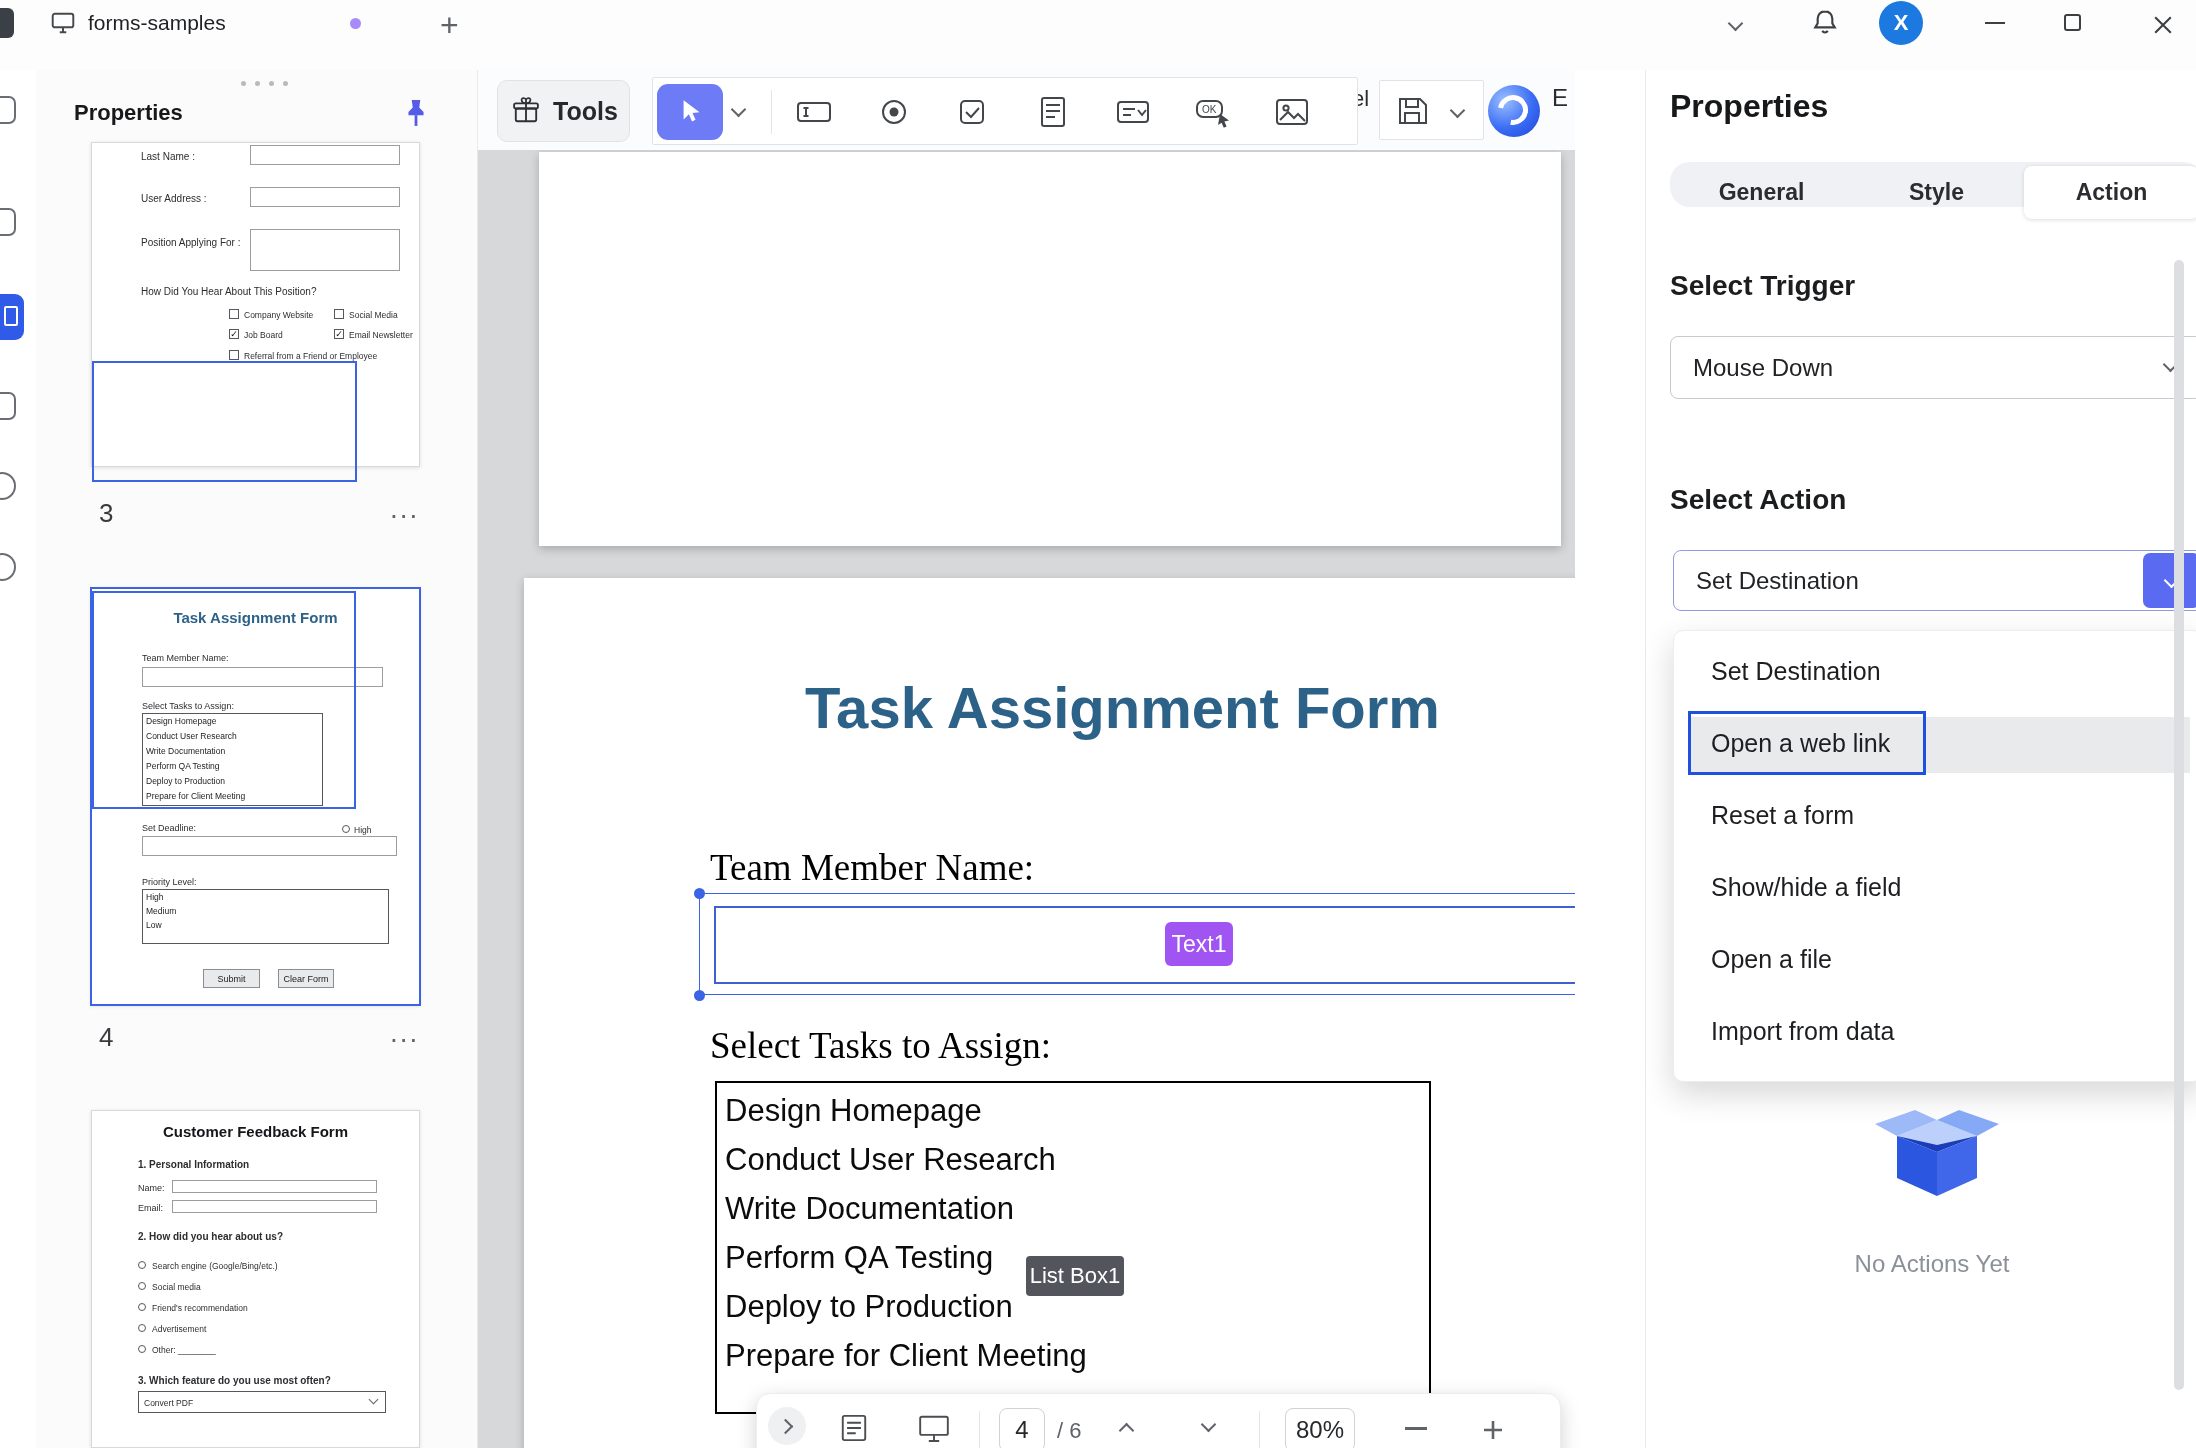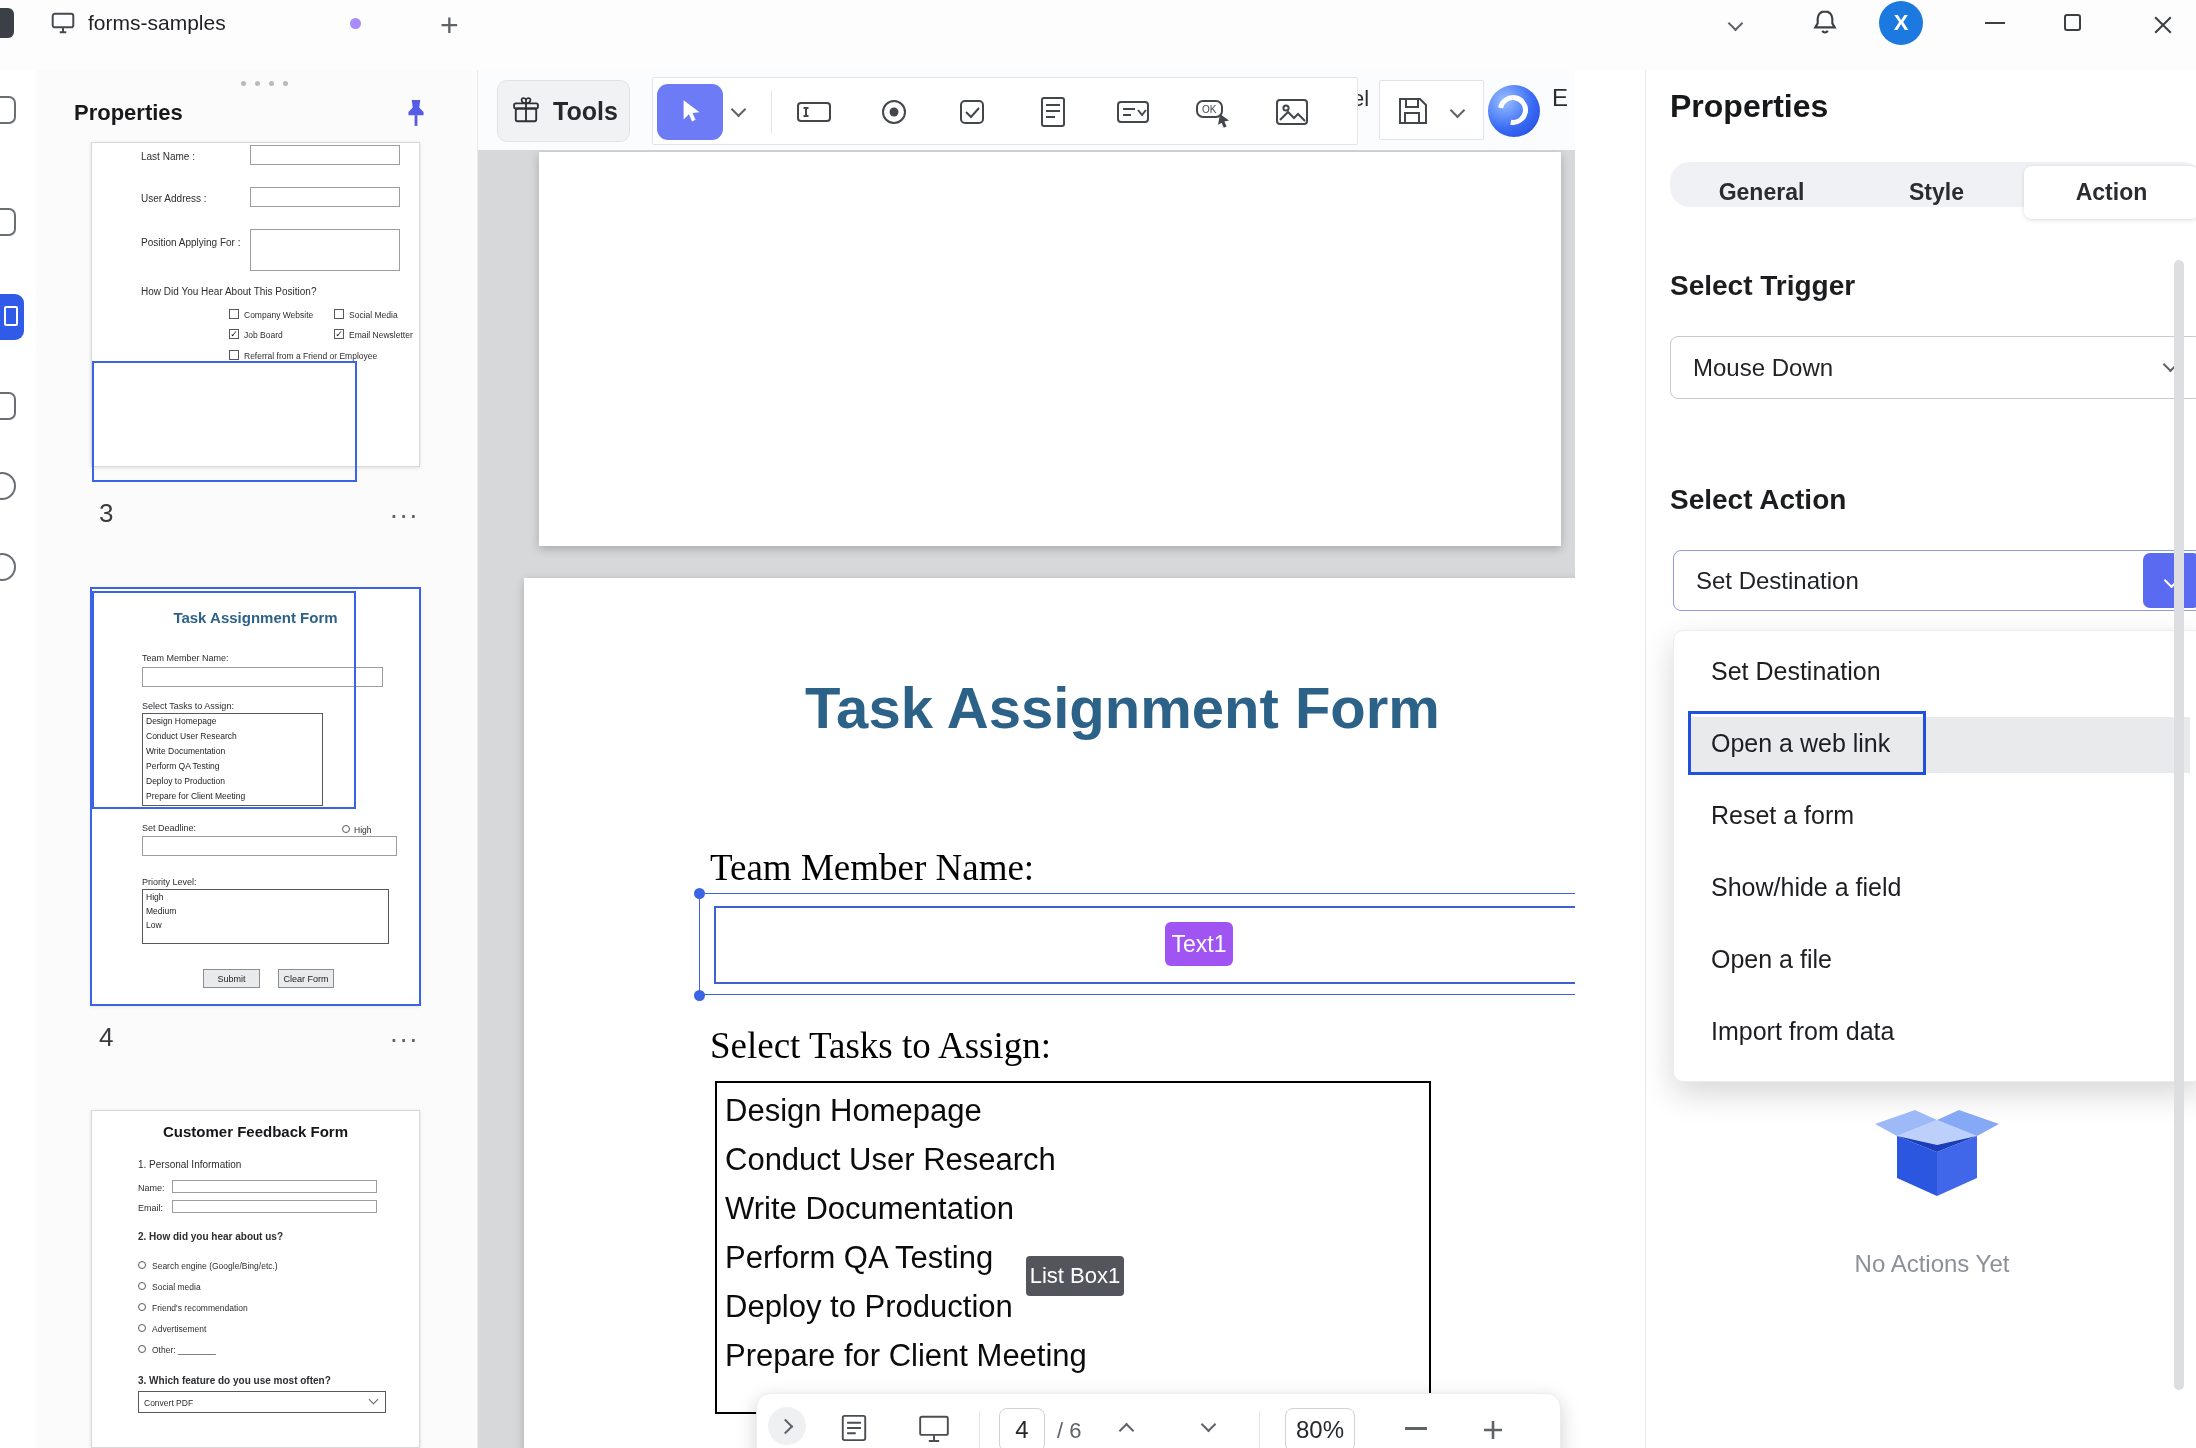--- a/index.html
+++ b/index.html
@@ -191,21 +191,21 @@
     <div class="m-btn" style="left:111px;top:380px;width:57px;height:19px">Submit</div>
     <div class="m-btn" style="left:186px;top:380px;width:56px;height:19px">Clear Form</div>
   </div>
   <div class="vp-rect" style="left:54px;top:517px;width:331px;height:419px"></div>
   <div class="vp-rect" style="left:56px;top:521px;width:264px;height:218px"></div>
   <div class="page-num" style="left:63px;top:952px">4</div>
   <div class="thumb-menu" style="left:354px;top:956px">...</div>
 
   <div class="thumb-page" style="left:55px;top:1040px;width:329px;height:338px">
     <div style="position:absolute;left:0;top:12px;width:100%;text-align:center;font-size:15px;font-weight:700;color:#151619">Customer Feedback Form</div>
-    <span class="m-label" style="left:46px;top:48px;font-weight:400">1. Personal Information</span>
+    <span class="m-label" style="left:46px;top:48px;font-weight:700">1. Personal Information</span>
     <span class="m-label" style="left:46px;top:72px;font-size:9px">Name:</span>
     <div class="m-input" style="left:80px;top:69px;width:205px;height:13px"></div>
     <span class="m-label" style="left:46px;top:92px;font-size:9px">Email:</span>
     <div class="m-input" style="left:80px;top:89px;width:205px;height:13px"></div>
     <span class="m-label" style="left:46px;top:120px;font-weight:700">2. How did you hear about us?</span>
     <span class="m-radio" style="left:46px;top:150px"></span>
     <span class="m-cbl" style="left:60px;top:150px">Search engine (Google/Bing/etc.)</span>
     <span class="m-radio" style="left:46px;top:171px"></span>
     <span class="m-cbl" style="left:60px;top:171px">Social media</span>
     <span class="m-radio" style="left:46px;top:192px"></span>

